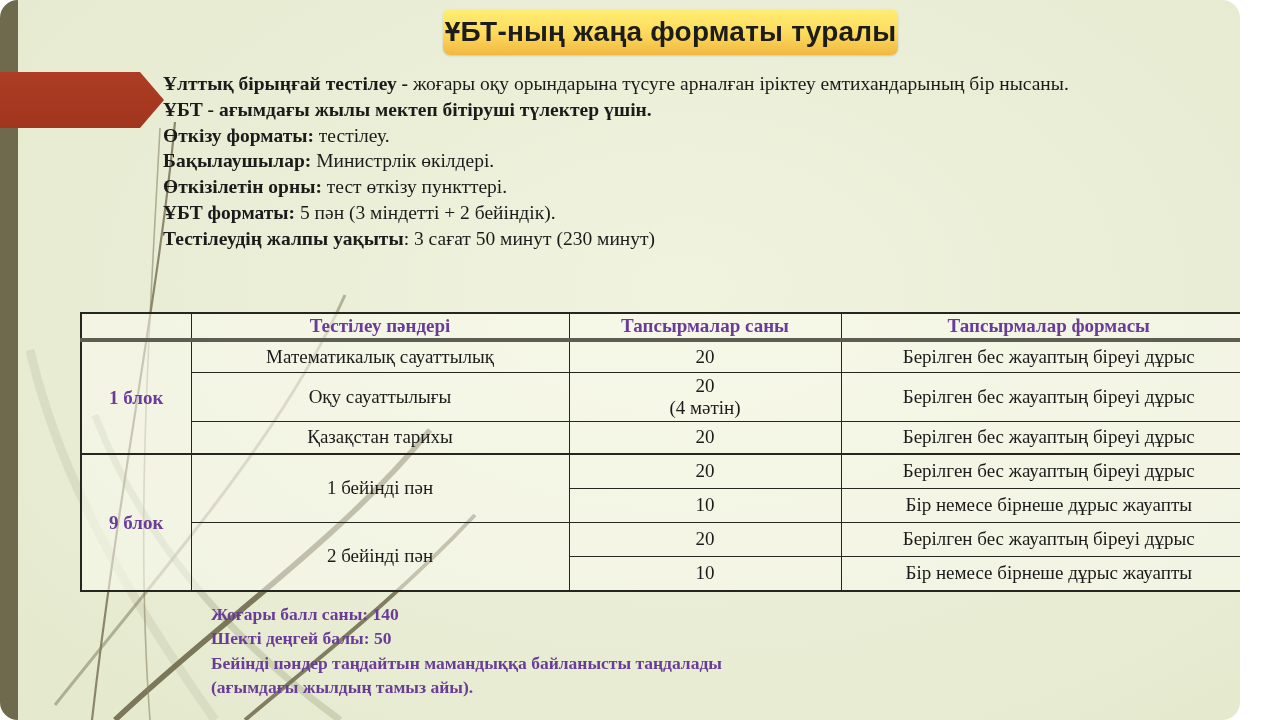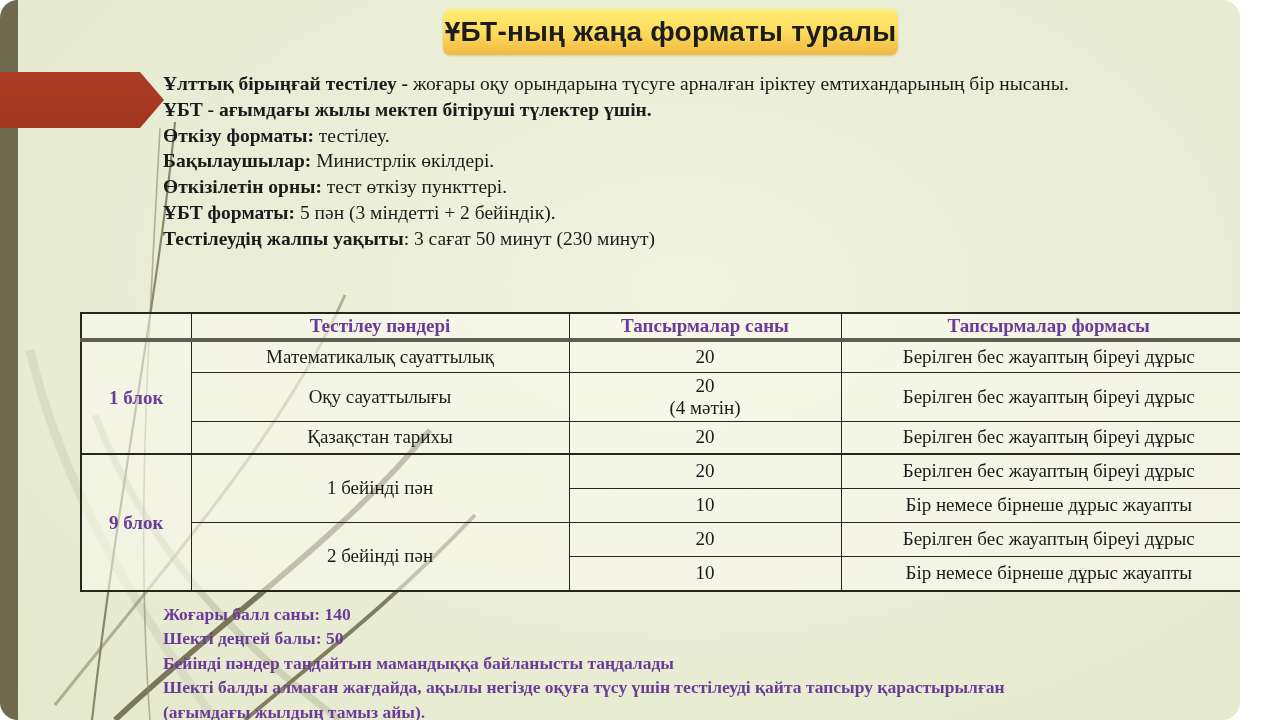--- a/index.html
+++ b/index.html
@@ -57,21 +57,21 @@
     border-bottom:4px solid #5d5d52;
   }
   .grid .hdr td{border-bottom:4px solid #5d5d52;}
   .grid .block{color:#6a3c9a;font-weight:700;}
   .grid tr.sep td{border-top:2.5px solid #26261f;}
   .rh{height:26px;} .r1{height:32px;} .r2{height:49px;padding-left:36px;} .r3{height:33px;padding-left:23px;}
   .r4{height:34px;} .r5{height:34px;} .r6{height:34px;} .r7{height:35px;}
   
   .footer-text{position:absolute;left:163px;top:602px;width:1050px;z-index:4;
     color:#6a3c98;font-weight:700;font-size:17.5px;line-height:24.4px;}
-  .footer-text .line{white-space:nowrap;}
+  .footer-text .line{white-space:nowrap;margin-left:48px;}
 </style>
 </head>
 <body>
 
 <div class="slide">
 
   <svg class="stems" viewBox="0 0 520 720" xmlns="http://www.w3.org/2000/svg">
     <path d="M 30 350 C 60 480, 130 600, 215 720" stroke="#d3d7bd" stroke-width="9" fill="none" opacity="0.7"></path>
     <path d="M 95 415 C 135 520, 210 625, 340 720" stroke="#c2c7aa" stroke-width="7" fill="none" opacity="0.7"></path>
     <path d="M 175 122 C 158 300, 118 490, 92 720" stroke="#7a7457" stroke-width="2.2" fill="none" opacity="0.85"></path>
@@ -150,17 +150,16 @@
       <td>10</td>
       <td>Бір немесе  бірнеше  дұрыс  жауапты</td>
     </tr>
   </tbody>
     </table>
 
   <div class="footer-text">
     <div class="line">Жоғары балл саны: 140</div>
     <div class="line">Шекті деңгей балы: 50</div>
     <div class="line">Бейінді пәндер таңдайтын мамандыққа байланысты таңдалады</div>
-    <div class="line">Шекті балды алмаған жағдайда, ақылы негізде оқуға түсу үшін тестілеуді қайта тапсыру қарастырылған</div>
     <div class="line">(ағымдағы жылдың тамыз айы).</div>
   </div>
 
 </div>
 
 </body></html>

